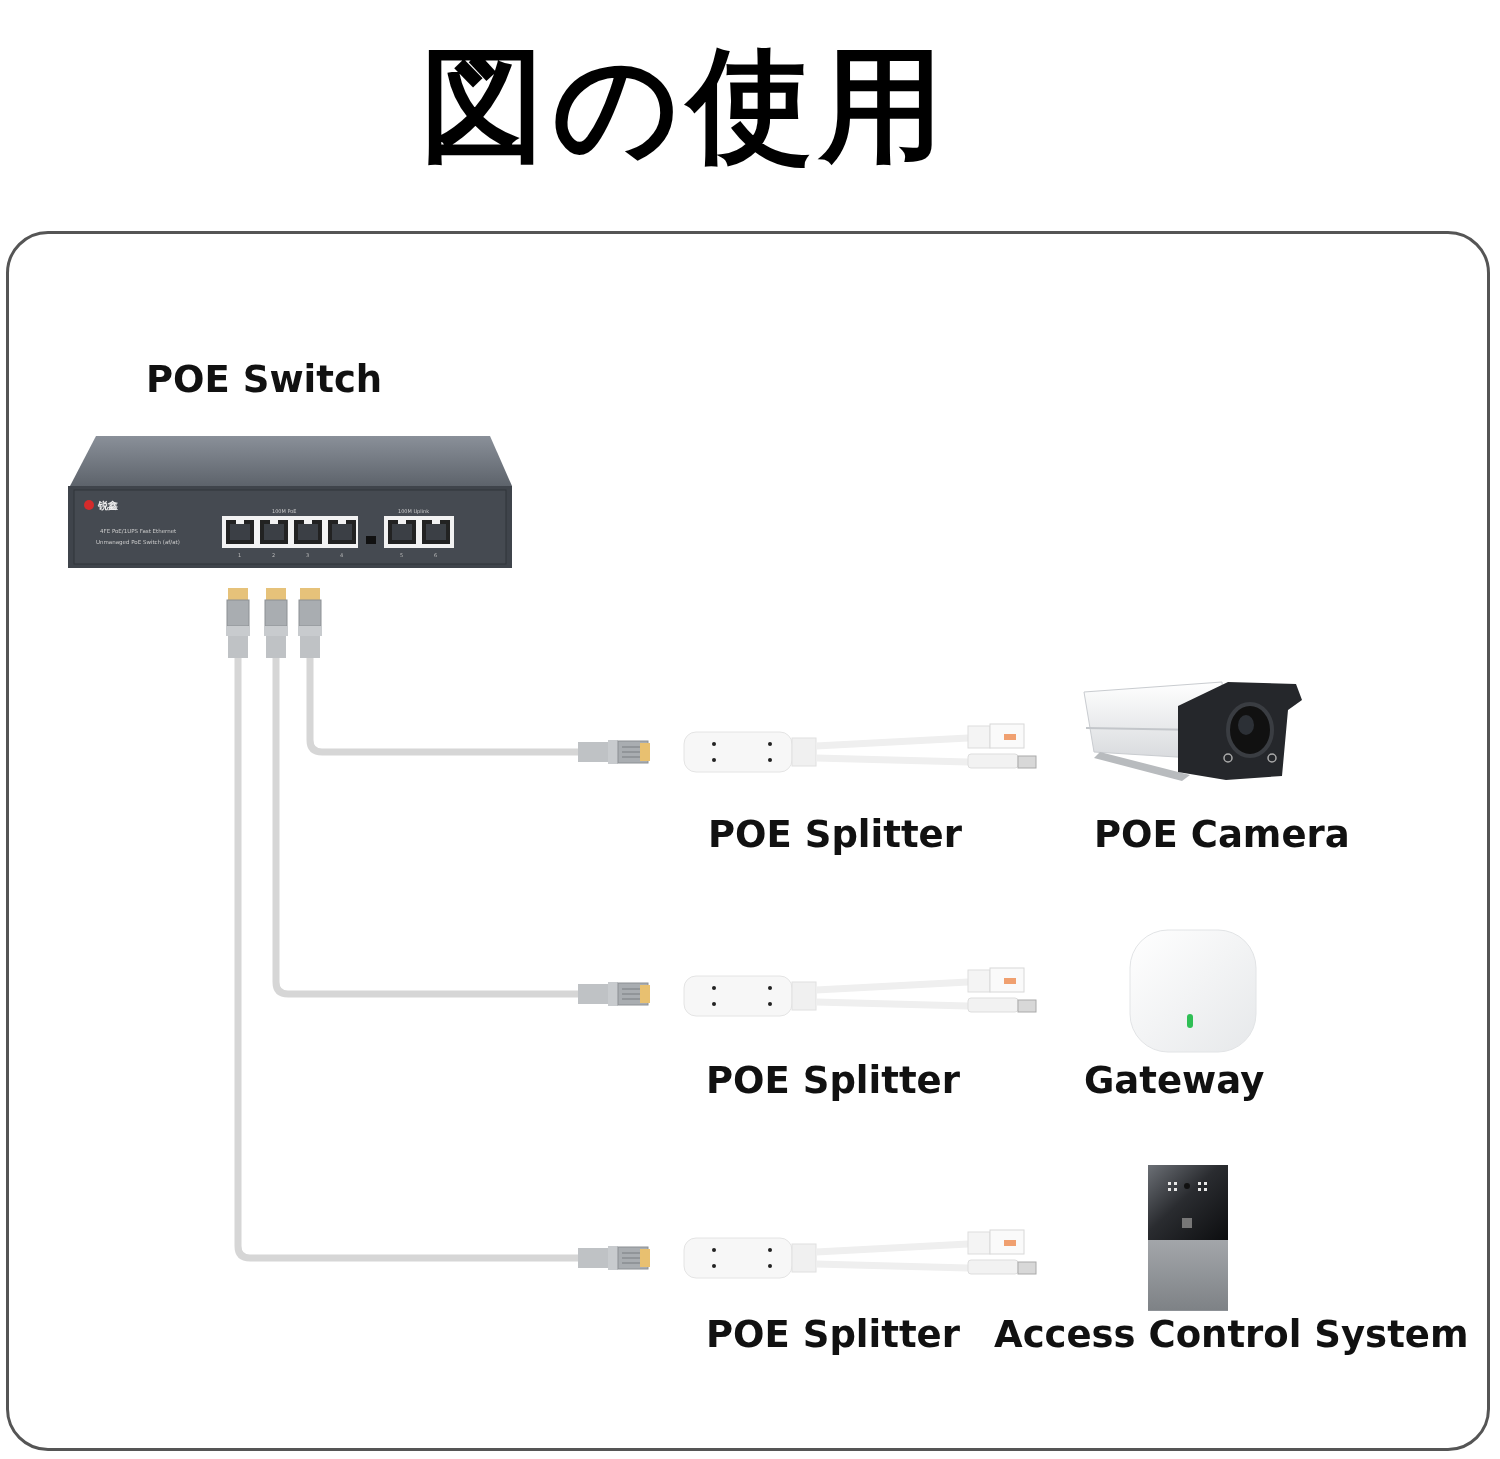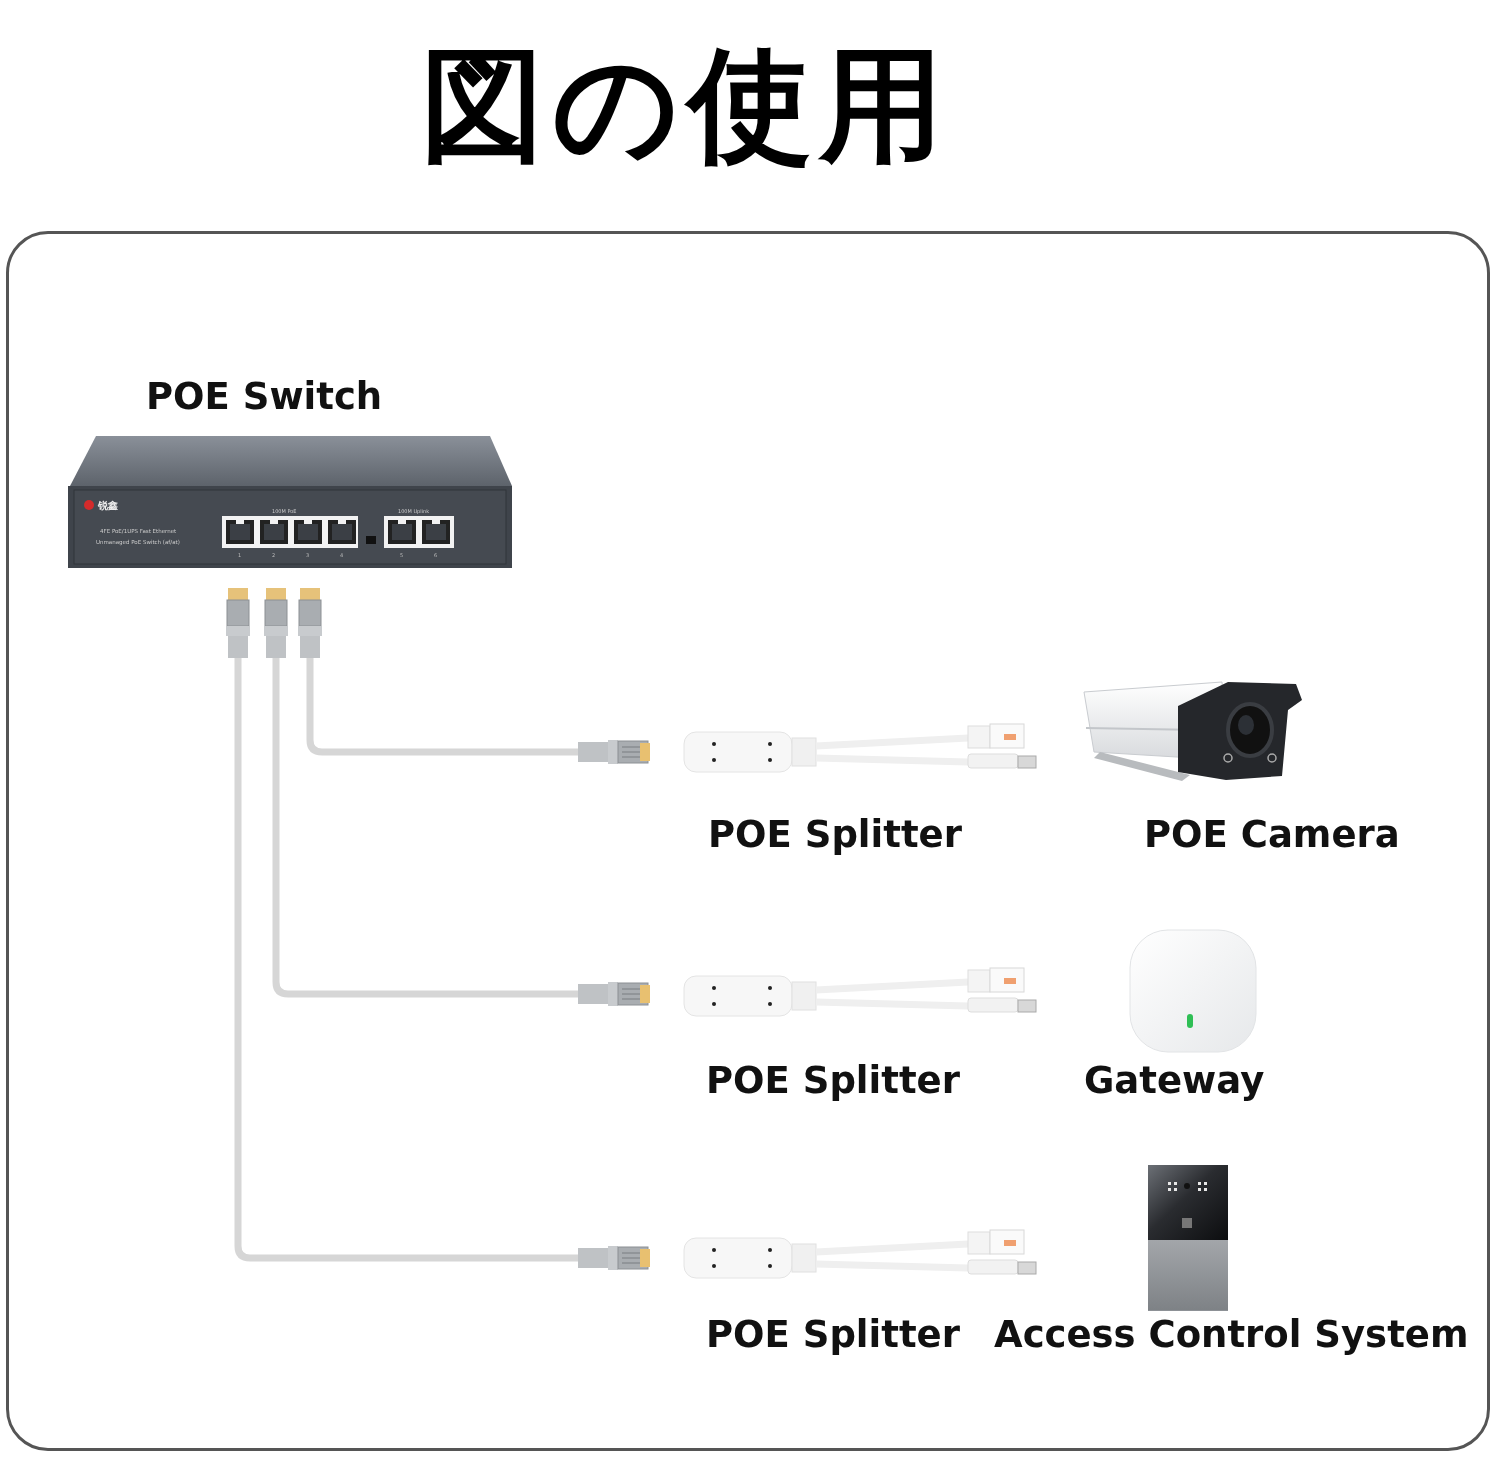--- a/index.html
+++ b/index.html
@@ -202,22 +202,22 @@
       <rect x="1198" y="1182" width="3" height="3"></rect>
         <rect x="1204" y="1182" width="3" height="3"></rect>
       <rect x="1198" y="1188" width="3" height="3"></rect>
         <rect x="1204" y="1188" width="3" height="3"></rect>
     </g>
     <circle cx="1187" cy="1186" r="3" fill="#111"></circle>
     <rect x="1182" y="1218" width="10" height="10" fill="#777"></rect>
   </g>
 </svg>
 
-<div class="label" style="left:146px;top:375px;">POE Switch</div>
+<div class="label" style="left:146px;top:358px;">POE Switch</div>
 
 <div class="label" style="left:708px;top:813px;">POE Splitter</div>
-<div class="label" style="left:1144px;top:813px;">POE Camera</div>
+<div class="label" style="left:1094px;top:813px;">POE Camera</div>
 
 <div class="label" style="left:706px;top:1059px;">POE Splitter</div>
 <div class="label" style="left:1084px;top:1059px;">Gateway</div>
 
 <div class="label" style="left:706px;top:1313px;">POE Splitter</div>
 <div class="label" style="left:994px;top:1313px;">Access Control System</div>
 
 </body></html>

